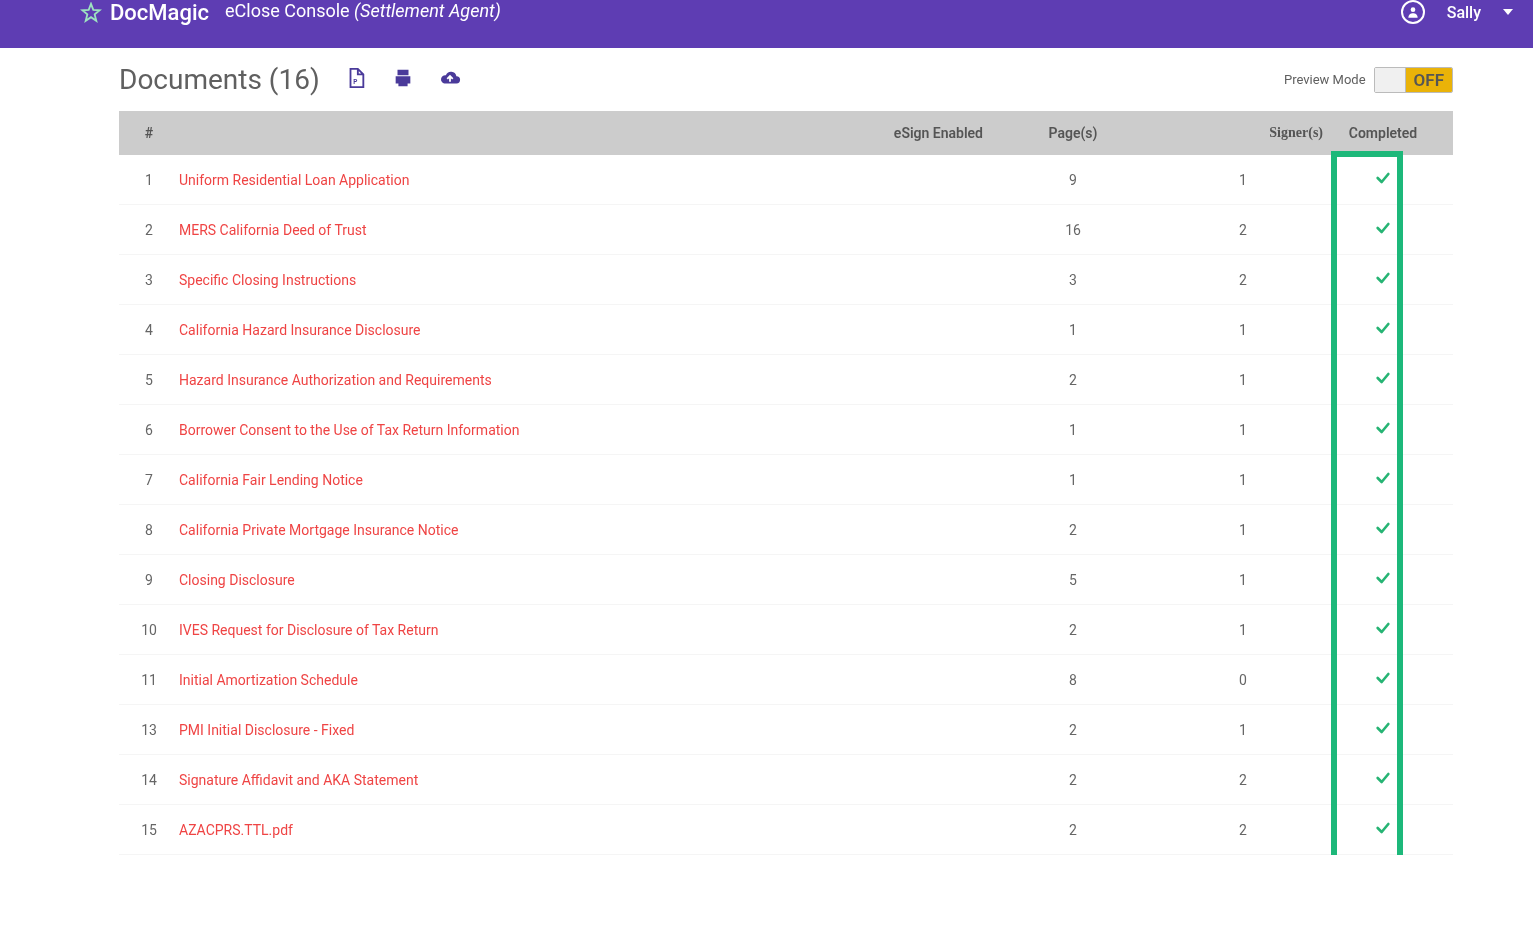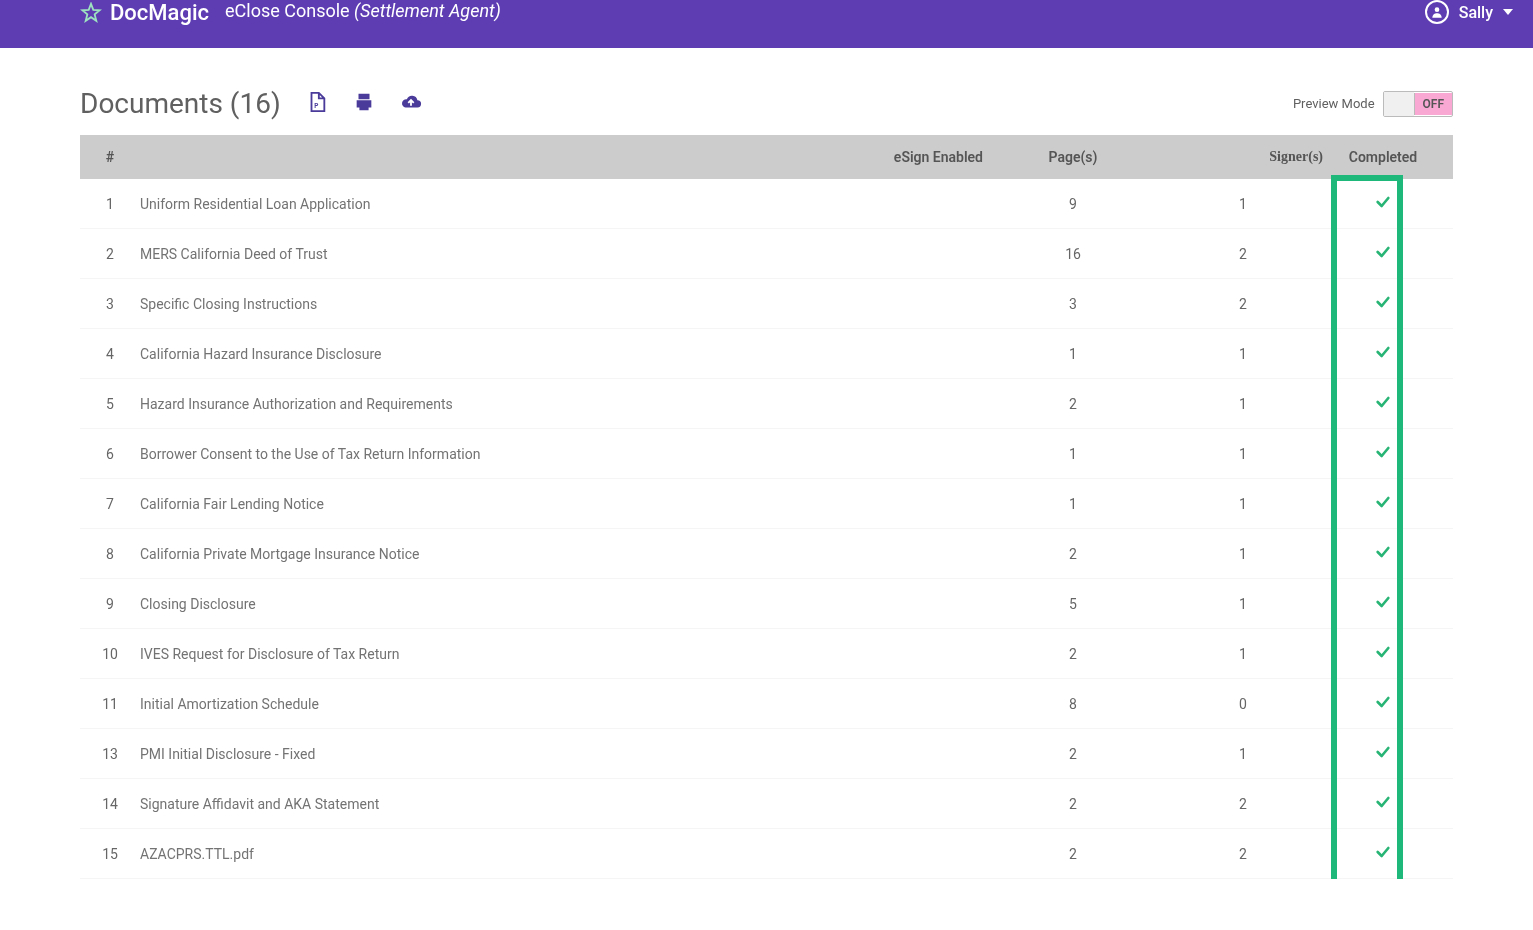--- a/index.html
+++ b/index.html
@@ -43,21 +43,21 @@
     }
     .console-title .italic {
       font-style: italic;
     }
     .header-spacer {
       flex: 1;
     }
     .user-area {
       display: flex;
       align-items: center;
-      gap: 10px;
+      gap: 22px;
       cursor: pointer;
     }
     .user-avatar {
       width: 24px;
       height: 24px;
       border: 2px solid white;
       border-radius: 50%;
       display: flex;
       align-items: center;
       justify-content: center;
@@ -72,22 +72,21 @@
       font-weight: 500;
     }
     .caret-down {
       width: 0;
       height: 0;
       border-left: 5px solid transparent;
       border-right: 5px solid transparent;
       border-top: 6px solid white;
     }
     .content {
-      padding: 15px 80px 0 80px;
-      margin-top: 24px;
+      padding: 15px 80px 0 119px;
     }
     .title-bar {
       display: flex;
       align-items: center;
       margin-bottom: 15px;
     }
     .page-title {
       font-size: 28px;
       font-weight: 400;
       color: #606060;
@@ -126,24 +125,24 @@
       overflow: hidden;
       height: 26px;
     }
     .toggle-slider {
       width: 30px;
       height: 24px;
       background: #f0f0f0;
     }
     .toggle-off {
       padding: 4px 8px;
-      font-size: 12px;
+      font-size: 17px;
       font-weight: 600;
       color: #555;
-      background: #f9a8d4;
+      background: #eab308;
       border-left: 1px solid #bbb;
     }
     .table-container {
       position: relative;
     }
     .doc-table {
       width: 100%;
       border-collapse: collapse;
     }
     .table-header {
@@ -185,21 +184,21 @@
       padding: 15px 10px;
       font-size: 14px;
       color: #666;
     }
     .td-num {
       text-align: center;
       color: #888;
       padding-left: 20px !important;
     }
     .td-name a {
-      color: #737373;
+      color: #ef4444;
       text-decoration: none;
     }
     .td-pages, .td-signers {
       text-align: center;
       color: #777;
     }
     .td-completed {
       text-align: center;
       padding-right: 30px !important;
     }

